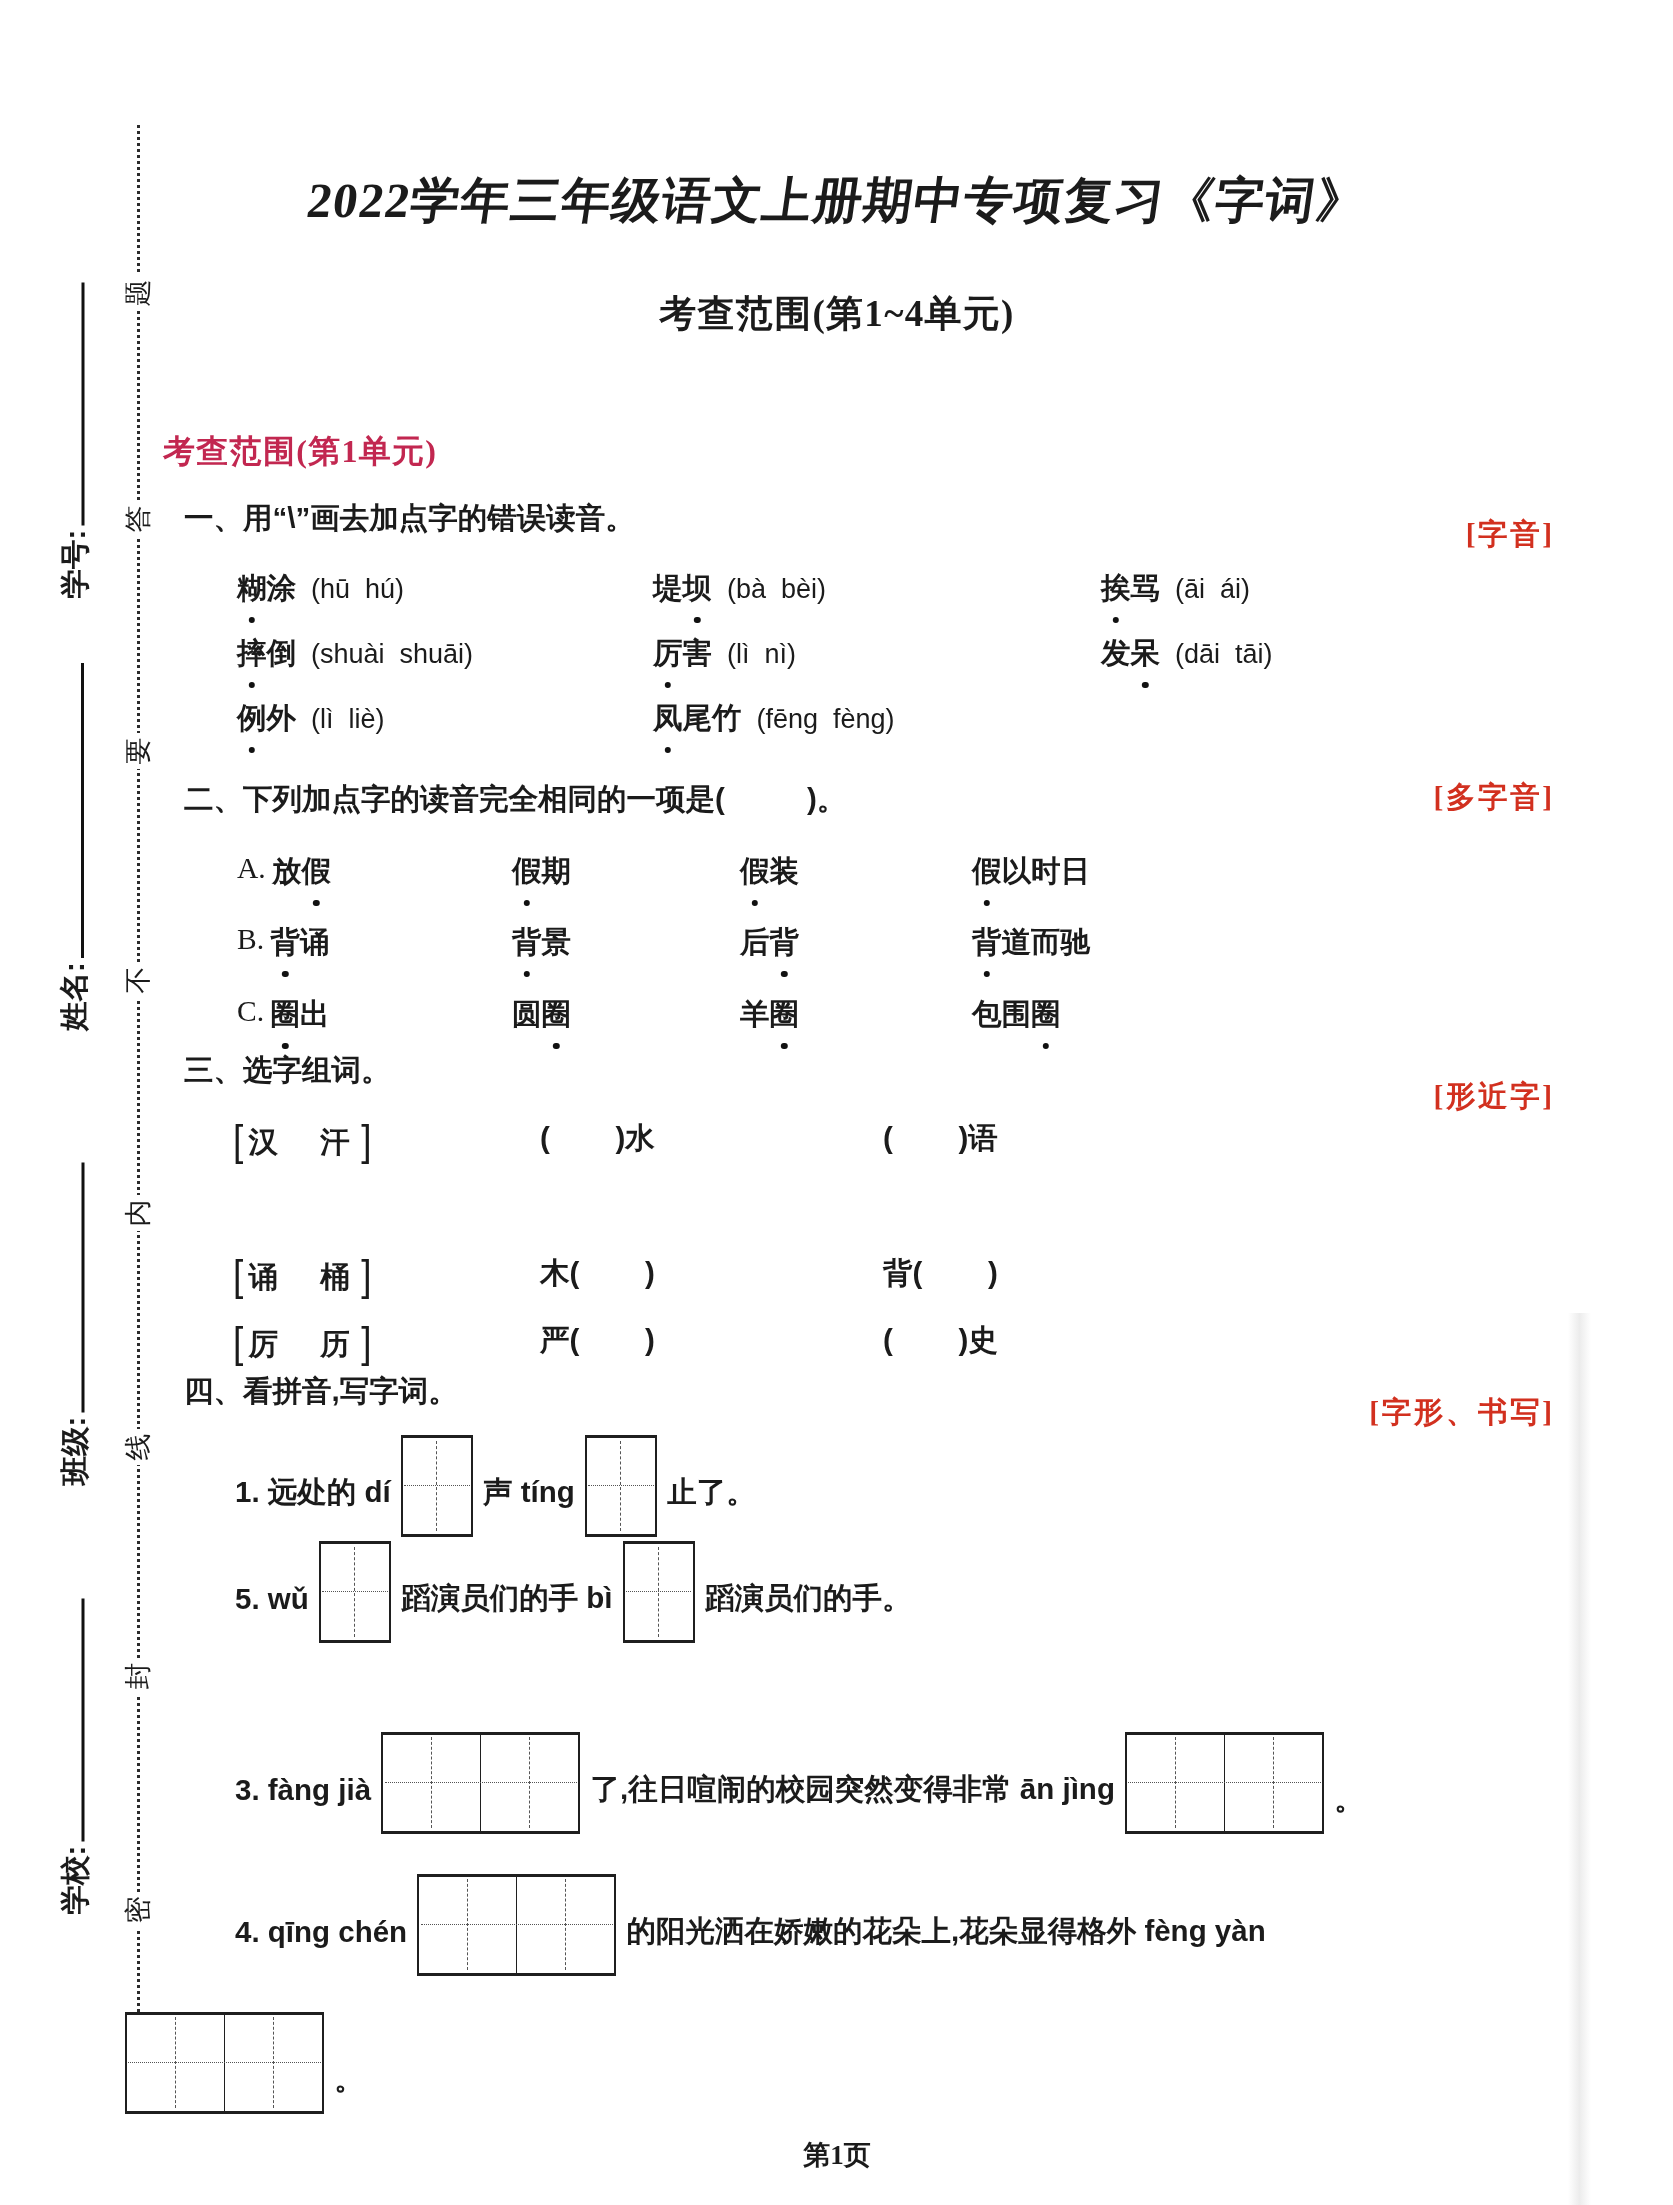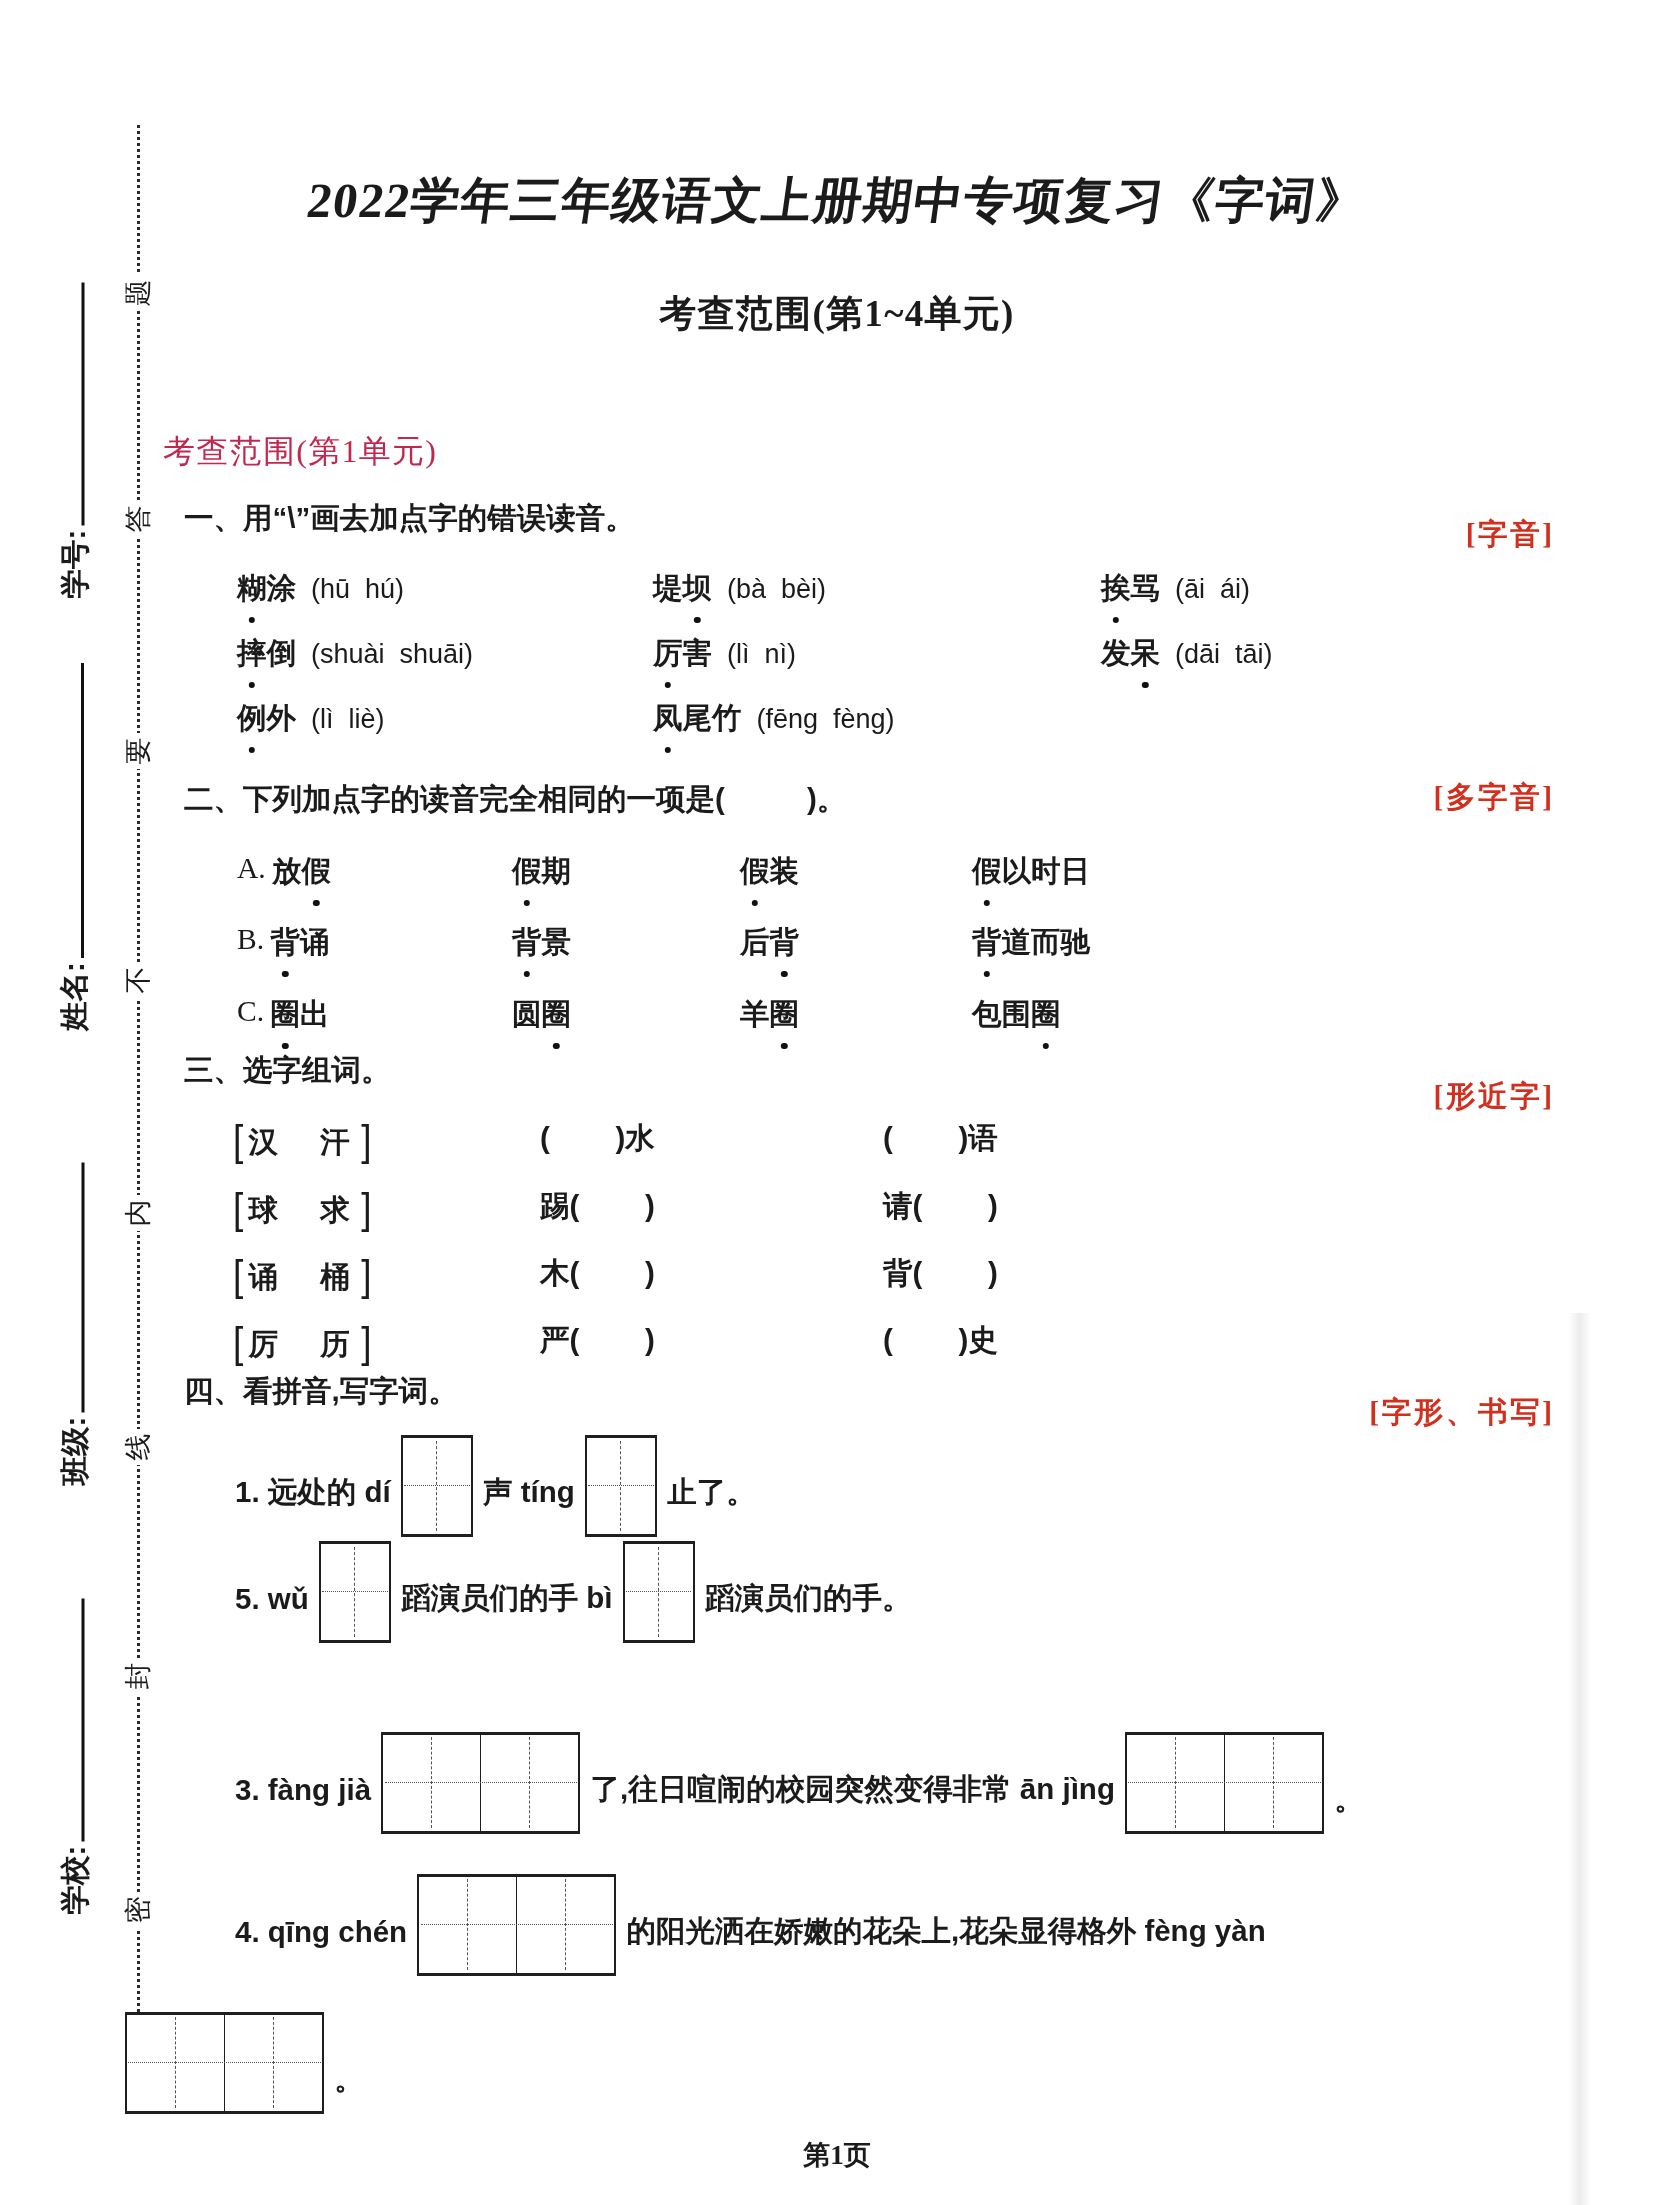--- a/index.html
+++ b/index.html
@@ -43,21 +43,21 @@
   }
   .page-number{
     position:absolute;top:2137px;left:0;width:100%;text-align:center;
     font-family:"Liberation Serif",serif;font-size:27px;font-weight:700;
   }
   
   #content{position:absolute;left:179px;top:0;width:1377px;height:2205px;}
   .sec-header{
     position:absolute;left:-16px;top:430px;
     font-family:"Liberation Serif",serif;
-    font-size:32px;font-weight:400;color:#c22750;letter-spacing:1.3px;
+    font-size:32px;font-weight:700;color:#c22750;letter-spacing:1.3px;
   }
   .qhead{position:absolute;left:5.1px;width:100%;font-size:29.5px;font-weight:700;}
   .qhead .qtitle{white-space:pre;}
   .qtag{
     position:absolute;right:6.4px;
     font-family:"Liberation Serif",serif;
     font-size:29.5px;font-weight:700;color:#d2301f;letter-spacing:2.6px;white-space:nowrap;margin-top:27px;
   }
   
   .row{position:absolute;left:0;width:100%;display:flex;padding-left:58px;box-sizing:border-box;font-size:29.5px;}
@@ -192,25 +192,20 @@
 
     <div class="qhead" style="top:1051px">
       <span class="qtitle">三、选字组词。</span>
       <span class="qtag" style="top:-1.3px">[形近字]</span>
     </div>
     <div class="row q3row" style="top:1119px">
       <span class="q3c1"><span class="brk">[</span><span class="pair">汉　汗</span><span class="brk">]</span></span>
       <span class="q3c2 blank">(        )水</span>
       <span class="q3c3 blank">(        )语</span>
     </div>
-    <div class="row q3row" style="top:1187px">
-      <span class="q3c1"><span class="brk">[</span><span class="pair">球　求</span><span class="brk">]</span></span>
-      <span class="q3c2 blank">踢(        )</span>
-      <span class="q3c3 blank">请(        )</span>
-    </div>
     <div class="row q3row" style="top:1254px">
       <span class="q3c1"><span class="brk">[</span><span class="pair">诵　桶</span><span class="brk">]</span></span>
       <span class="q3c2 blank">木(        )</span>
       <span class="q3c3 blank">背(        )</span>
     </div>
     <div class="row q3row" style="top:1321px">
       <span class="q3c1"><span class="brk">[</span><span class="pair">厉　历</span><span class="brk">]</span></span>
       <span class="q3c2 blank">严(        )</span>
       <span class="q3c3 blank">(        )史</span>
     </div>

